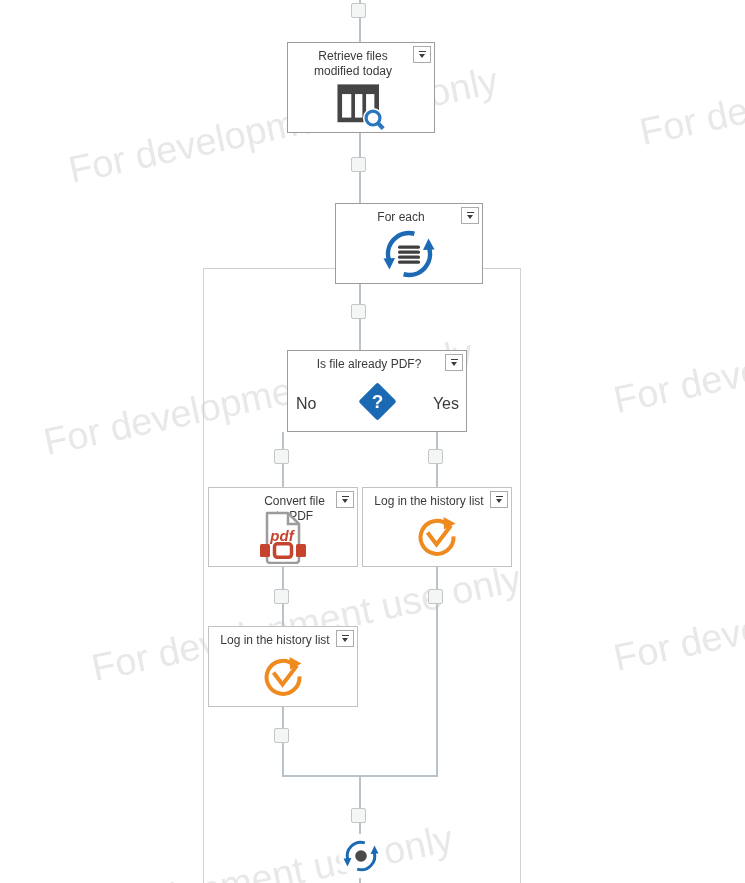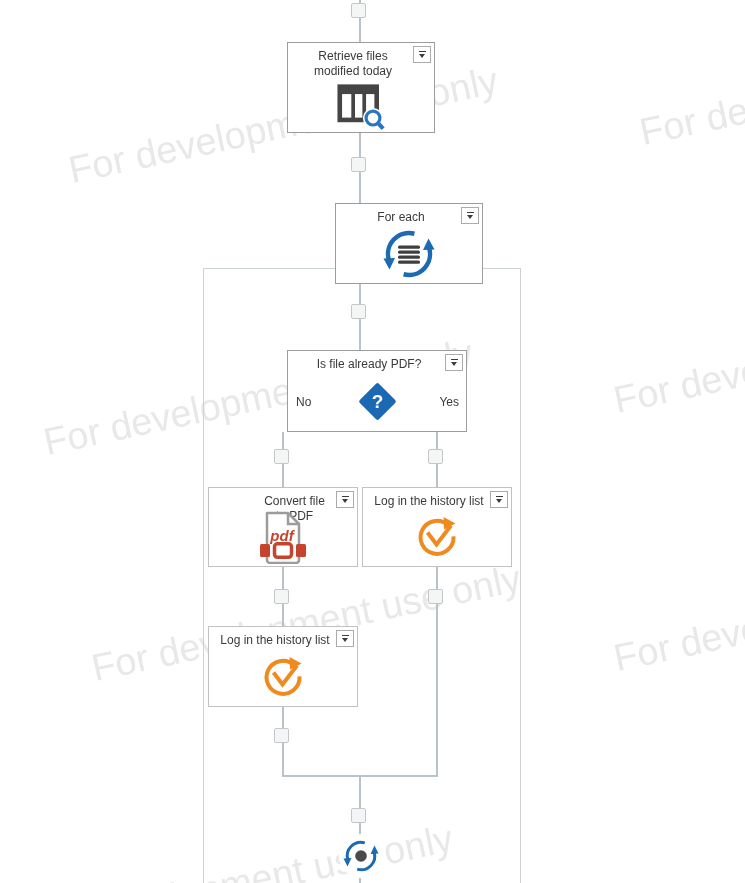--- a/index.html
+++ b/index.html
@@ -53,21 +53,21 @@
   .dd{position:absolute;top:3px;right:3px;width:18px;height:17px;background:#fff;border:1px solid #ababab;
       display:flex;flex-direction:column;align-items:center;justify-content:center;gap:2px;cursor:pointer;box-sizing:border-box;padding:0;}
   .dd-bar{width:7px;height:1.5px;background:#3c3c3c;}
   .dd-tri{width:0;height:0;border-left:3.5px solid transparent;border-right:3.5px solid transparent;border-top:4px solid #3c3c3c;}
   
   .icon-center{position:absolute;left:50%;transform:translateX(-50%);}
   
   .diamond{position:absolute;left:50%;top:37px;margin-left:-13.5px;width:27px;height:27px;background:#1b68b3;border-radius:2px;transform:rotate(45deg);}
   .diamond span{position:absolute;left:0;top:0;width:27px;height:27px;display:flex;align-items:center;justify-content:center;
     transform:rotate(-45deg);color:#fff;font-weight:bold;font-size:19px;}
-  .branch-label{position:absolute;top:44px;font-size:12px;color:#3a3a3a;}
+  .branch-label{position:absolute;top:44px;font-size:16px;color:#3a3a3a;}
   .branch-label.no{left:8px;}
   .branch-label.yes{right:7px;margin-left:38px;}
   
   .loop-end{position:absolute;left:338px;top:833px;width:46px;height:46px;z-index:5;}
 </style>
 </head>
 <body>
 
 <div class="canvas">
 

